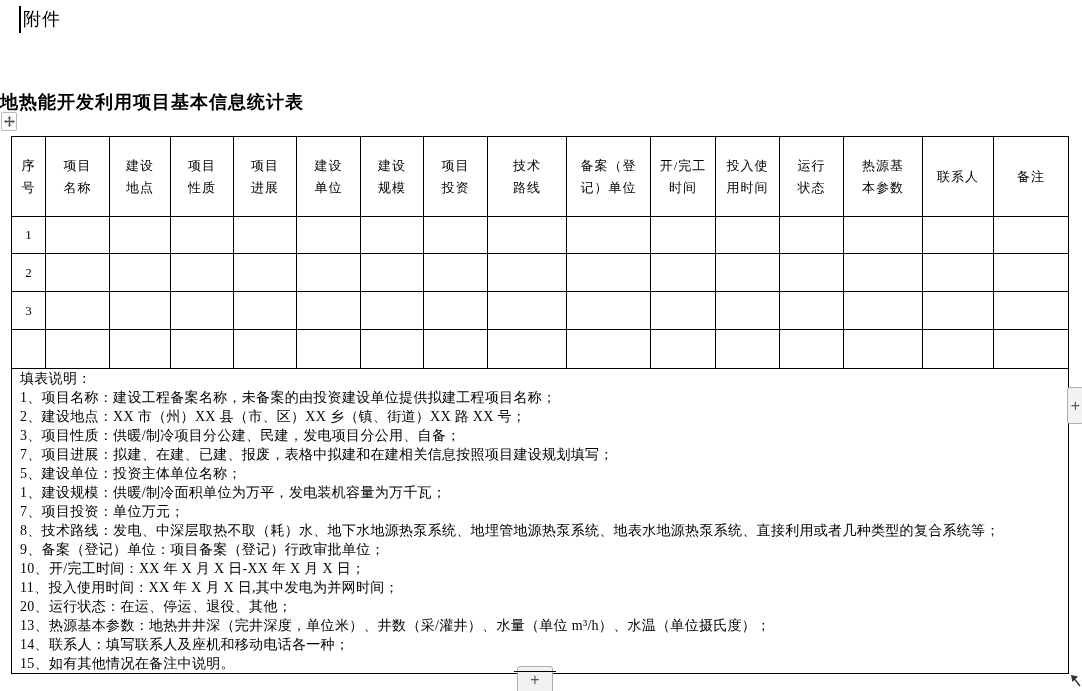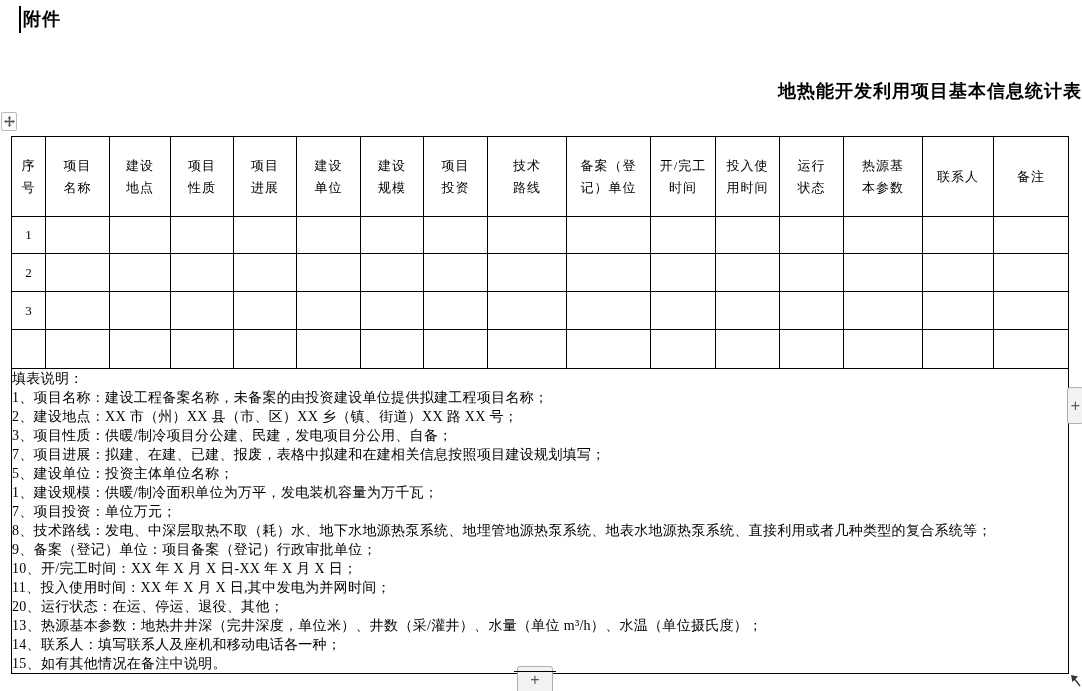--- a/index.html
+++ b/index.html
@@ -5,24 +5,24 @@
   html,body { margin:0; padding:0; }
   body {
     width:1082px; height:691px; position:relative; overflow:hidden;
     background:#ffffff;
     font-family:"Liberation Serif","DejaVu Serif",serif;
     color:#000;
   }
   .caret { position:absolute; left:19px; top:6px; width:2px; height:27px; background:#000; }
   .attachment {
     position:absolute; left:23px; top:7px;
-    font-size:18px; font-weight:bold; letter-spacing:1px;
+    font-size:18px; font-weight:normal; letter-spacing:1px;
   }
   .doc-title {
-    position:absolute; left:0; right:0; top:79px; text-align:right;
+    position:absolute; left:0; right:0; top:90px; text-align:left;
     font-size:18px; font-weight:bold; letter-spacing:1px;
   }
   .move-handle {
     position:absolute; left:1px; top:112px; width:16px; height:19px;
     background:#fdfdfd; border:1px solid #b8b8b8; border-radius:2px;
     display:flex; align-items:center; justify-content:center; box-sizing:border-box;
   }
   table.main {
     position:absolute; left:11px; top:136px;
     border-collapse:collapse; table-layout:fixed; width:1057px;
@@ -31,21 +31,21 @@
   table.main th, table.main td { border:1px solid #000; padding:0; box-sizing:border-box; }
   tr.hdr { height:80px; }
   tr.hdr th {
     font-weight:normal; font-size:13px; line-height:22px; letter-spacing:1px;
     text-align:center; vertical-align:middle; white-space:pre-line;
   }
   tr.r1 { height:37px; } tr.r2 { height:38px; } tr.r3 { height:38px; } tr.r4 { height:39px; }
   td.rownum { font-size:13px; text-align:center; vertical-align:middle; }
   tr.notes-row { height:304px; }
   td.notes-cell { vertical-align:top; text-align:left; padding:2px 2px 0 3px; overflow:hidden; }
-  .note-line { font-size:14px; line-height:19px; letter-spacing:0.3px; white-space:nowrap; }
+  .note-line { font-size:14px; line-height:19px; letter-spacing:0.3px; white-space:nowrap;margin-left:8px; }
   .plus-btn {
     position:absolute; background:#f2f2f2; border:1px solid #aeaeae; border-radius:3px;
     display:flex; align-items:center; justify-content:center;
     color:#5a5a5a; font-size:16px; font-family:"Liberation Sans",sans-serif;
     box-sizing:border-box;
   }
   .plus-right  { left:1067px; top:387px; width:17px; height:37px; }
   .plus-bottom { left:517px; top:666px; width:36px; height:28px; }
   .border-overlay { position:absolute; left:514px; top:671px; width:42px; height:1px; background:#000; }
   .resize-handle { position:absolute; left:1069px; top:673px; width:14px; height:18px; }

